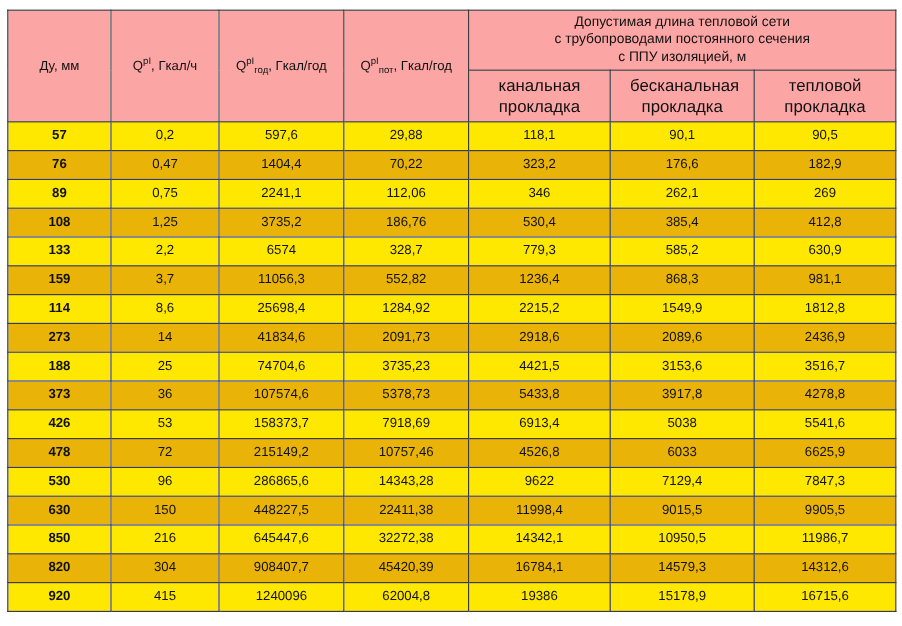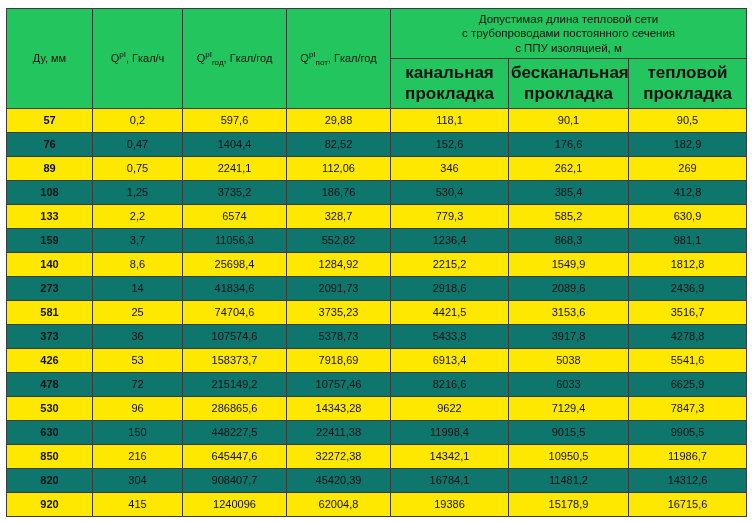--- a/index.html
+++ b/index.html
@@ -40,54 +40,54 @@
     border: 1px solid #3c3c3c;
     font-size: 11px;
     color: #111111;
     text-align: center;
     vertical-align: middle;
     padding: 2px 1px;
     line-height: 1.15;
     overflow: hidden;
   }
   thead th {
-    background: #22c55e;
+    background: #fca5a5;
     font-weight: normal;
     font-size: 11px;
   }
   thead th.grouphead {
     font-weight: normal;
     font-size: 11.5px;
     line-height: 1.25;
     padding: 3px 4px;
   }
   thead th.subhead {
-    font-weight: bold;
-    font-size: 17px;
+    font-weight: normal;
+    font-size: 14px;
     line-height: 1.2;
-    padding: 4px 2px;
+    padding: 4px 16px;
   }
   thead th.tall {
     height: 78px;
   }
   .sup {
     font-size: 8px;
     vertical-align: super;
     line-height: 0;
   }
   .sub {
     font-size: 8px;
     vertical-align: sub;
     line-height: 0;
   }
   tbody tr.odd td {
     background: #ffe800;
   }
   tbody tr.even td {
-    background: #0f766e;
+    background: #eab308;
   }
   tbody td {
     height: 19px;
   }
   tbody td.dn {
     font-weight: bold;
     margin-left: 40px;
   }
   .col-dn { width: 86px; }
   .col-q1 { width: 90px; }
@@ -146,22 +146,22 @@
         <td>597,6</td>
         <td>29,88</td>
         <td>118,1</td>
         <td>90,1</td>
         <td>90,5</td>
       </tr>
       <tr class="even">
         <td class="dn">76</td>
         <td>0,47</td>
         <td>1404,4</td>
-        <td>82,52</td>
-        <td>152,6</td>
+        <td>70,22</td>
+        <td>323,2</td>
         <td>176,6</td>
         <td>182,9</td>
       </tr>
       <tr class="odd">
         <td class="dn">89</td>
         <td>0,75</td>
         <td>2241,1</td>
         <td>112,06</td>
         <td>346</td>
         <td>262,1</td>
@@ -188,39 +188,39 @@
       <tr class="even">
         <td class="dn">159</td>
         <td>3,7</td>
         <td>11056,3</td>
         <td>552,82</td>
         <td>1236,4</td>
         <td>868,3</td>
         <td>981,1</td>
       </tr>
       <tr class="odd">
-        <td class="dn">140</td>
+        <td class="dn">114</td>
         <td>8,6</td>
         <td>25698,4</td>
         <td>1284,92</td>
         <td>2215,2</td>
         <td>1549,9</td>
         <td>1812,8</td>
       </tr>
       <tr class="even">
         <td class="dn">273</td>
         <td>14</td>
         <td>41834,6</td>
         <td>2091,73</td>
         <td>2918,6</td>
         <td>2089,6</td>
         <td>2436,9</td>
       </tr>
       <tr class="odd">
-        <td class="dn">581</td>
+        <td class="dn">188</td>
         <td>25</td>
         <td>74704,6</td>
         <td>3735,23</td>
         <td>4421,5</td>
         <td>3153,6</td>
         <td>3516,7</td>
       </tr>
       <tr class="even">
         <td class="dn">373</td>
         <td>36</td>
@@ -237,21 +237,21 @@
         <td>7918,69</td>
         <td>6913,4</td>
         <td>5038</td>
         <td>5541,6</td>
       </tr>
       <tr class="even">
         <td class="dn">478</td>
         <td>72</td>
         <td>215149,2</td>
         <td>10757,46</td>
-        <td>8216,6</td>
+        <td>4526,8</td>
         <td>6033</td>
         <td>6625,9</td>
       </tr>
       <tr class="odd">
         <td class="dn">530</td>
         <td>96</td>
         <td>286865,6</td>
         <td>14343,28</td>
         <td>9622</td>
         <td>7129,4</td>
@@ -274,21 +274,21 @@
         <td>14342,1</td>
         <td>10950,5</td>
         <td>11986,7</td>
       </tr>
       <tr class="even">
         <td class="dn">820</td>
         <td>304</td>
         <td>908407,7</td>
         <td>45420,39</td>
         <td>16784,1</td>
-        <td>11481,2</td>
+        <td>14579,3</td>
         <td>14312,6</td>
       </tr>
       <tr class="odd">
         <td class="dn">920</td>
         <td>415</td>
         <td>1240096</td>
         <td>62004,8</td>
         <td>19386</td>
         <td>15178,9</td>
         <td>16715,6</td>

